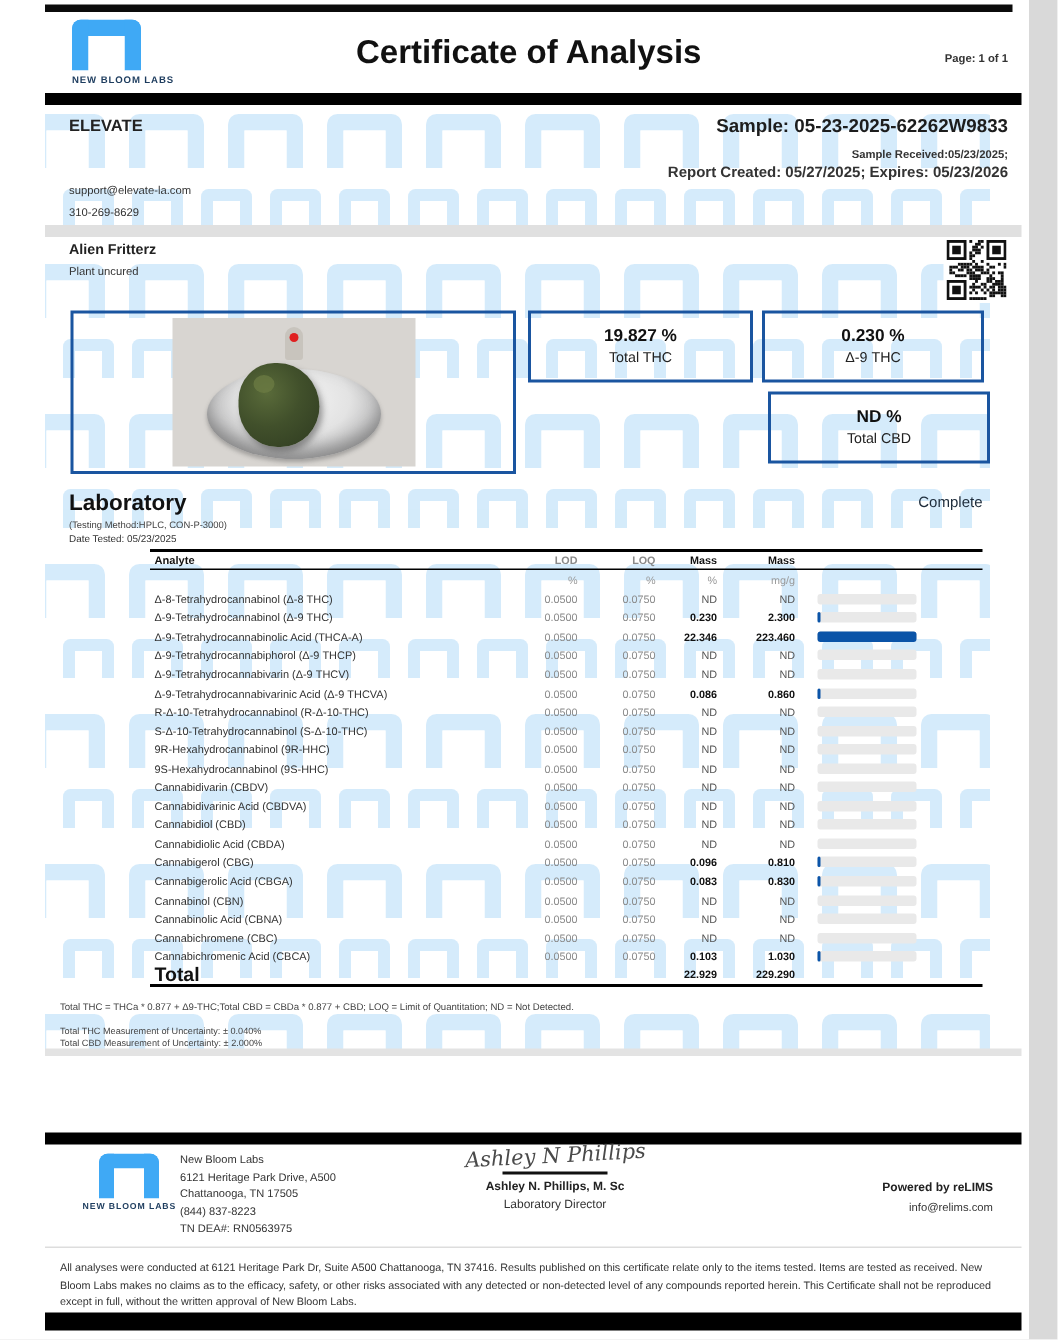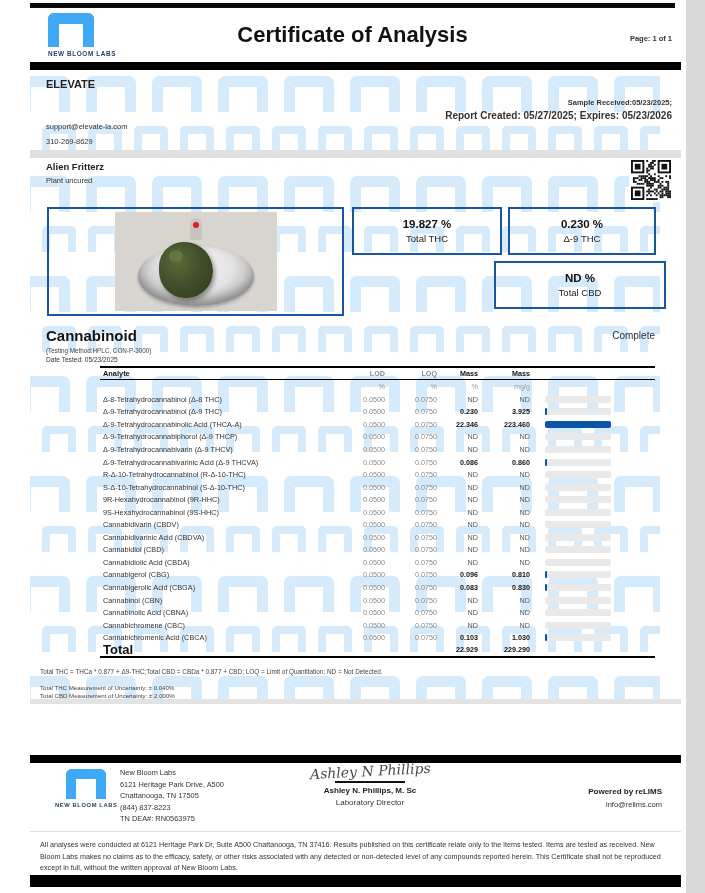--- a/index.html
+++ b/index.html
@@ -264,20 +264,21 @@
   <div class="abs top-thin-bar z1"></div>
   <div class="abs z1" style="left:48px; top:13px;">
     <div class="logo-glyph"></div>
     <div class="logo-caption">NEW BLOOM LABS</div>
   </div>
   <div class="abs coa-title z1">Certificate of Analysis</div>
   <div class="abs page-label z1">Page: 1 of 1</div>
   <div class="abs black-bar z1" style="top:62px;"></div>
 
   <div class="abs client-name z1">ELEVATE</div>
+  <div class="abs sample-id z1">Sample: 05-23-2025-62262W9833</div>
   <div class="abs sample-received z1">Sample Received:05/23/2025;</div>
   <div class="abs sample-report z1">Report Created: 05/27/2025; Expires: 05/23/2026</div>
   <a class="abs client-email z1" href="#">support@elevate-la.com</a>
   <div class="abs client-phone z1">310-269-8629</div>
   <div class="abs gray-band z1" style="top:150px;"></div>
 
   <div class="abs product-name z1">Alien Fritterz</div>
   <div class="abs product-type z1">Plant uncured</div>
   <div class="abs qr-box z1"><svg id="qr" width="40" height="40">
         <rect width="40" height="40" fill="#fff"></rect>
@@ -428,26 +429,26 @@
     </div>
   </div>
   <div class="abs sum-box z1" style="left:352px; top:207px; width:150px; height:48px;">
     <div class="sum-value">19.827 %</div>
     <div class="sum-label">Total THC</div>
   </div>
   <div class="abs sum-box z1" style="left:508px; top:207px; width:148px; height:48px;">
     <div class="sum-value">0.230 %</div>
     <div class="sum-label">Δ-9 THC</div>
   </div>
-  <div class="abs sum-box z1" style="left:494px; top:261px; width:172px; height:48px;">
+  <div class="abs sum-box z1" style="left:512px; top:261px; width:148px; height:48px;">
     <div class="sum-value">ND %</div>
     <div class="sum-label">Total CBD</div>
   </div>
 
-  <div class="abs cann-heading z1">Cannabinoid</div>
+  <div class="abs cann-heading z1">Laboratory</div>
   <div class="abs cann-status z1">Complete</div>
   <div class="abs cann-method z1">(Testing Method:HPLC, CON-P-3000)</div>
   <div class="abs cann-date z1">Date Tested: 05/23/2025</div>
 
   <div class="abs table z1">
     <div class="trow thead-row">
       <div class="c-analyte">Analyte</div>
       <div class="c-lod">LOD</div>
       <div class="c-loq">LOQ</div>
       <div class="c-m1">Mass</div>
@@ -474,21 +475,21 @@
           
         </div>
       </div>
     </div>
 
     <div class="trow">
       <div class="c-analyte">Δ-9-Tetrahydrocannabinol (Δ-9 THC)</div>
       <div class="c-lod num-gray">0.0500</div>
       <div class="c-loq num-gray">0.0750</div>
       <div class="c-m1 mass-val">0.230</div>
-      <div class="c-m2 mass-val">3.925</div>
+      <div class="c-m2 mass-val">2.300</div>
       <div class="c-bar">
         <div class="bar-track">
           <div class="bar-fill" style="width: 2px; background: rgb(11, 84, 168);"></div>
         </div>
       </div>
     </div>
 
     <div class="trow">
       <div class="c-analyte">Δ-9-Tetrahydrocannabinolic Acid (THCA-A)</div>
       <div class="c-lod num-gray">0.0500</div>

